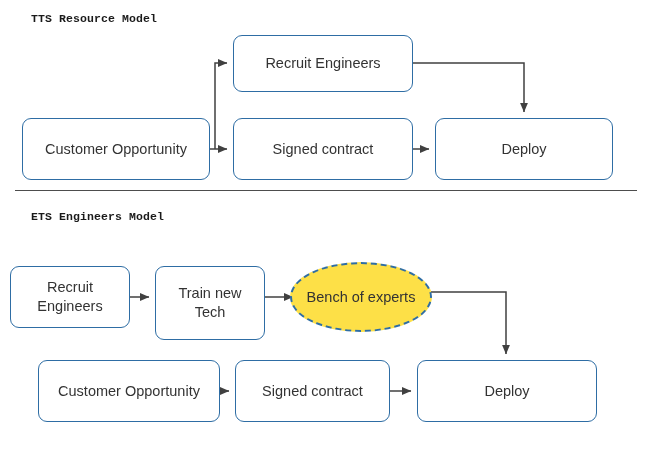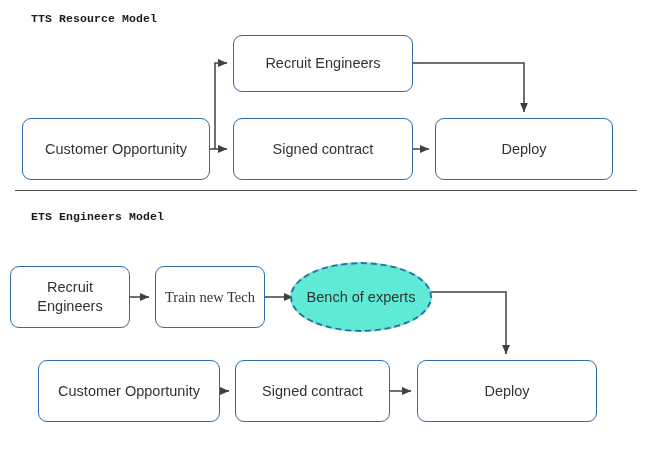--- a/index.html
+++ b/index.html
@@ -64,40 +64,40 @@
     font-family: "Liberation Sans", sans-serif;
     padding: 3px 6px;
   }
 
   
   .node-ellipse {
     position: absolute;
     box-sizing: border-box;
     border: 2.1px dashed #2e6da4;
     border-radius: 50%;
-    background: #5eead4;
+    background: #fde047;
     display: flex;
     align-items: center;
     justify-content: center;
     text-align: center;
     line-height: 1.28;
     font-size: 14.5px;
     color: #333333;
     font-family: "Liberation Sans", sans-serif;
   }
 
   
   #tts-customer-opportunity { left: 22px;  top: 118px; width: 188px; height: 62px; }
   #tts-recruit-engineers    { left: 233px; top: 35px;  width: 180px; height: 57px; }
   #tts-signed-contract      { left: 233px; top: 118px; width: 180px; height: 62px; }
   #tts-deploy               { left: 435px; top: 118px; width: 178px; height: 62px; }
 
   
   #ets-recruit-engineers    { left: 10px;  top: 266px; width: 120px; height: 62px; }
-  #ets-train-new-tech       { left: 155px; top: 266px; width: 110px; height: 62px; font-family: Liberation Serif, serif; }
+  #ets-train-new-tech       { left: 155px; top: 266px; width: 110px; height: 74px; }
   #ets-bench-of-experts     { left: 290px; top: 262px; width: 142px; height: 70px; }
   #ets-customer-opportunity { left: 38px;  top: 360px; width: 182px; height: 62px; }
   #ets-signed-contract      { left: 235px; top: 360px; width: 155px; height: 62px; }
   #ets-deploy               { left: 417px; top: 360px; width: 180px; height: 62px; }
 
   .conn-layer {
     position: absolute;
     left: 0;
     top: 0;
     width: 649px;

